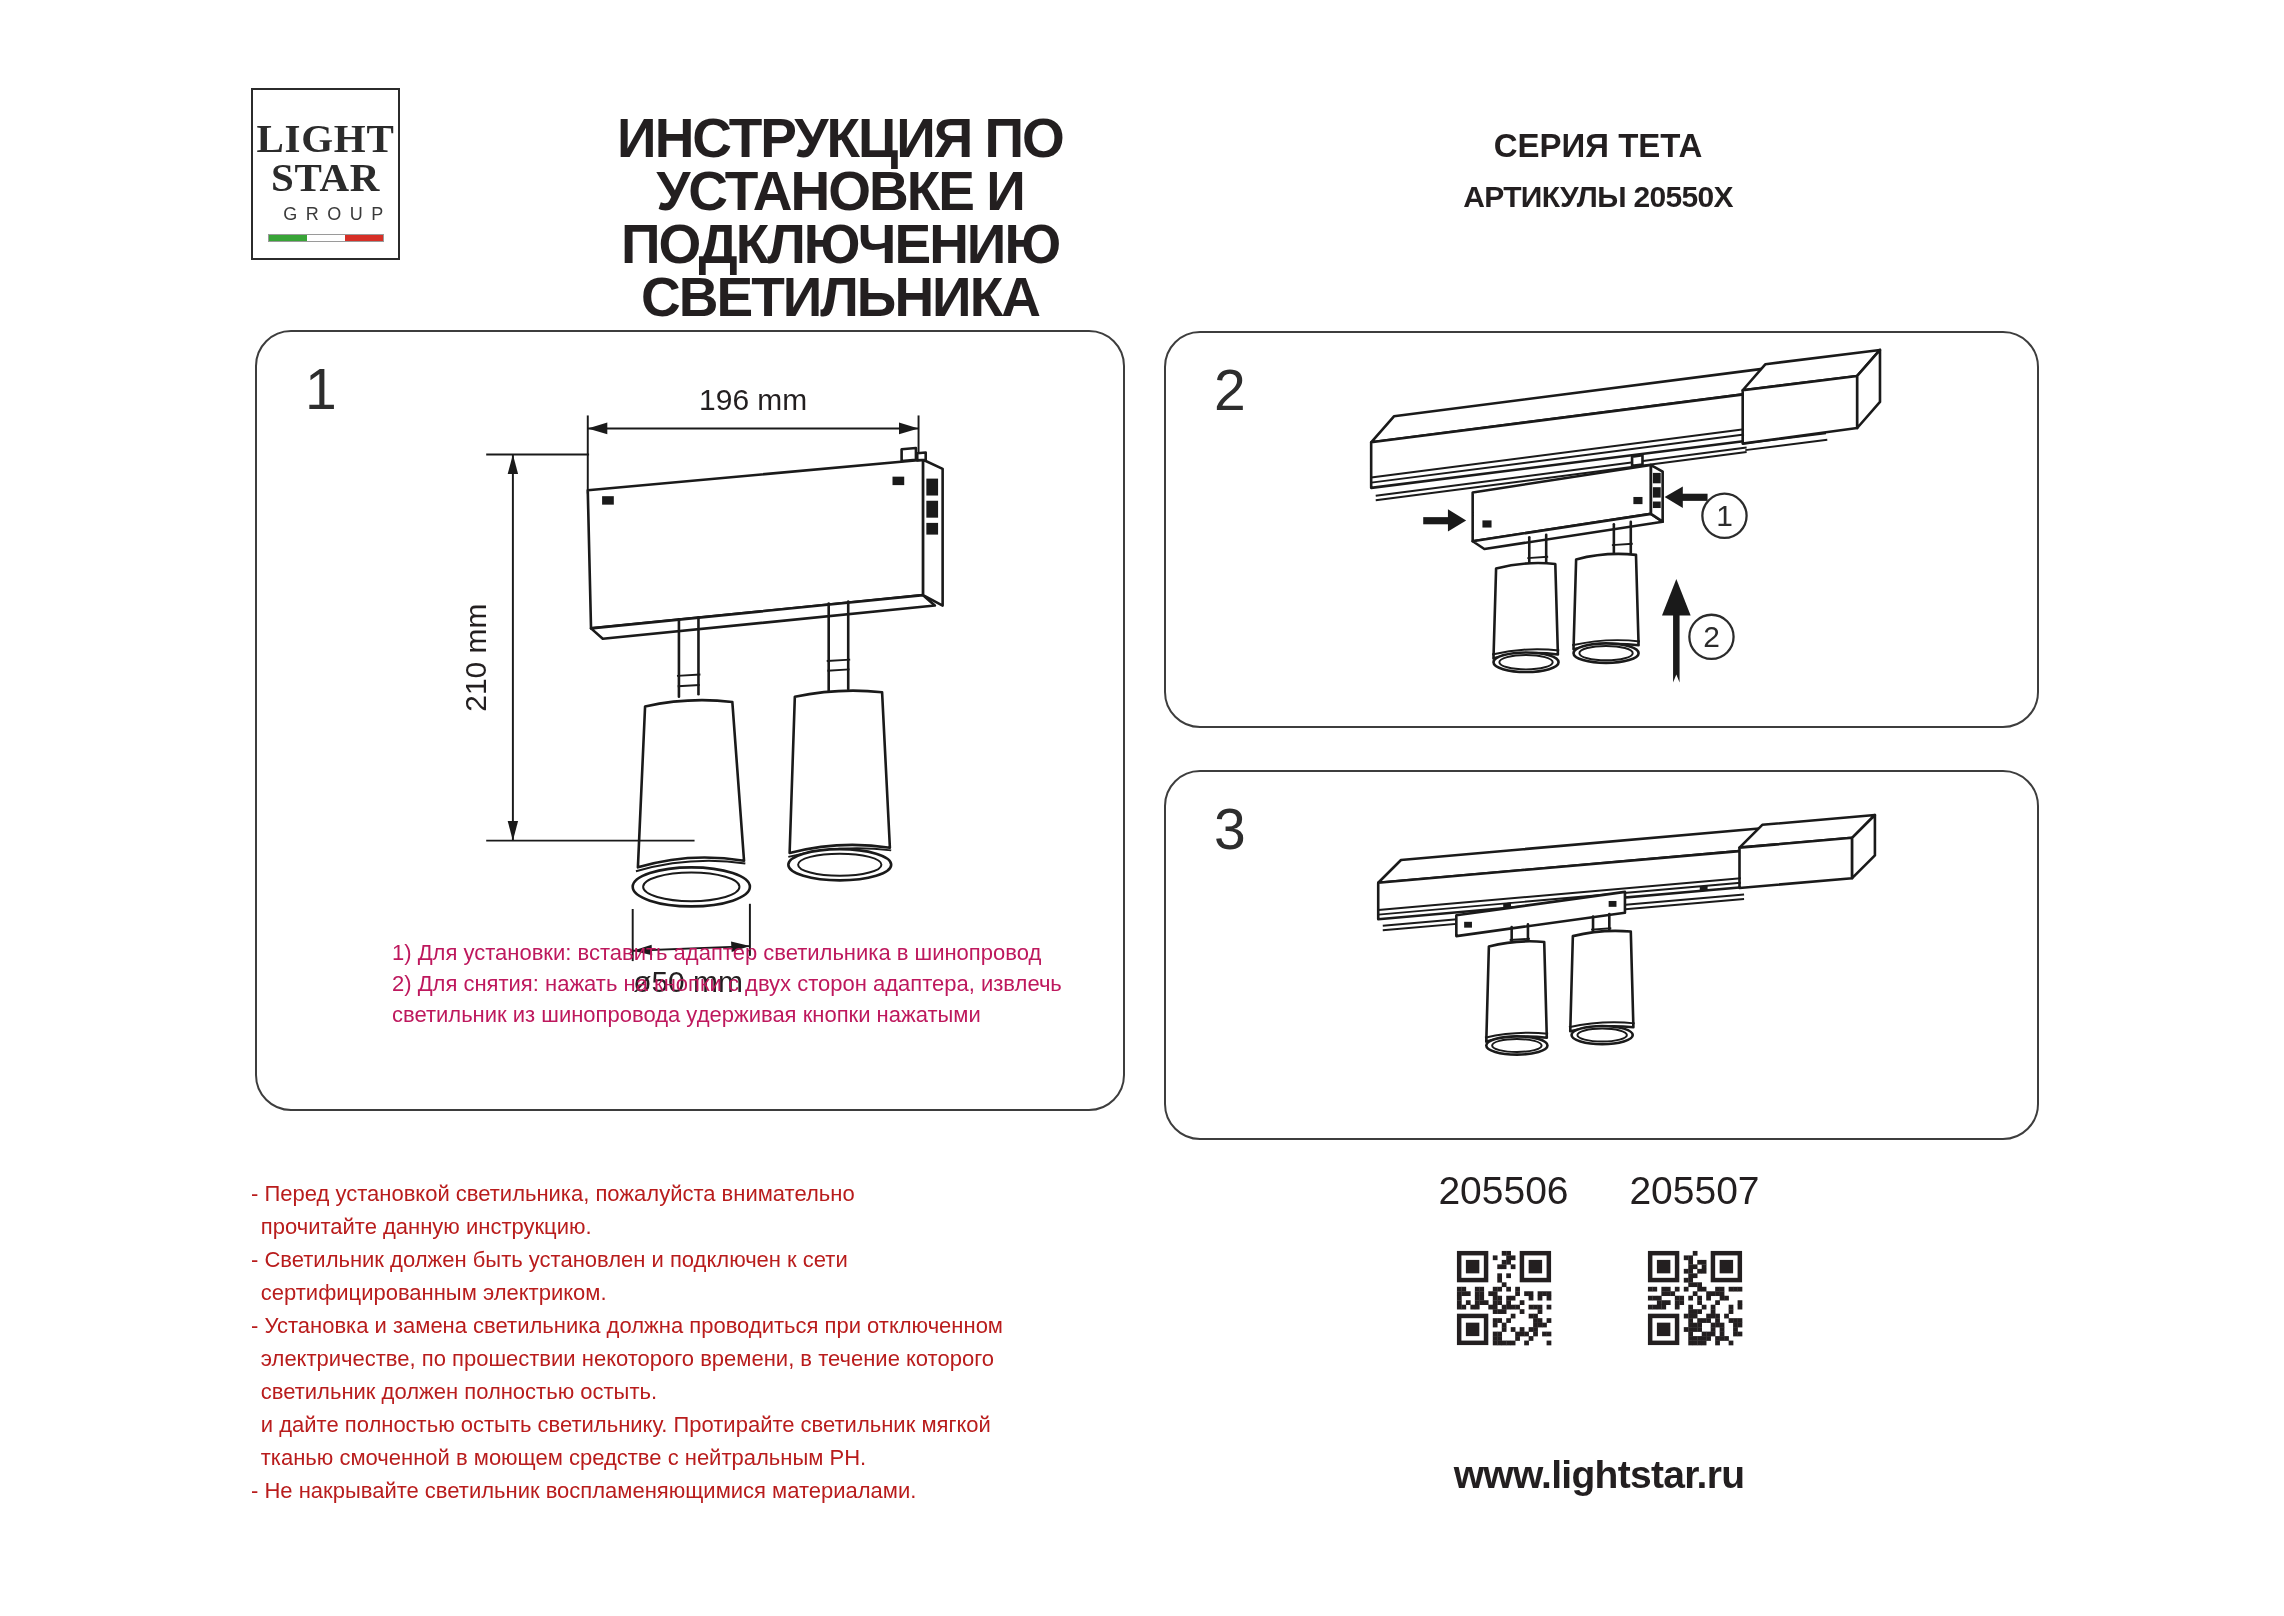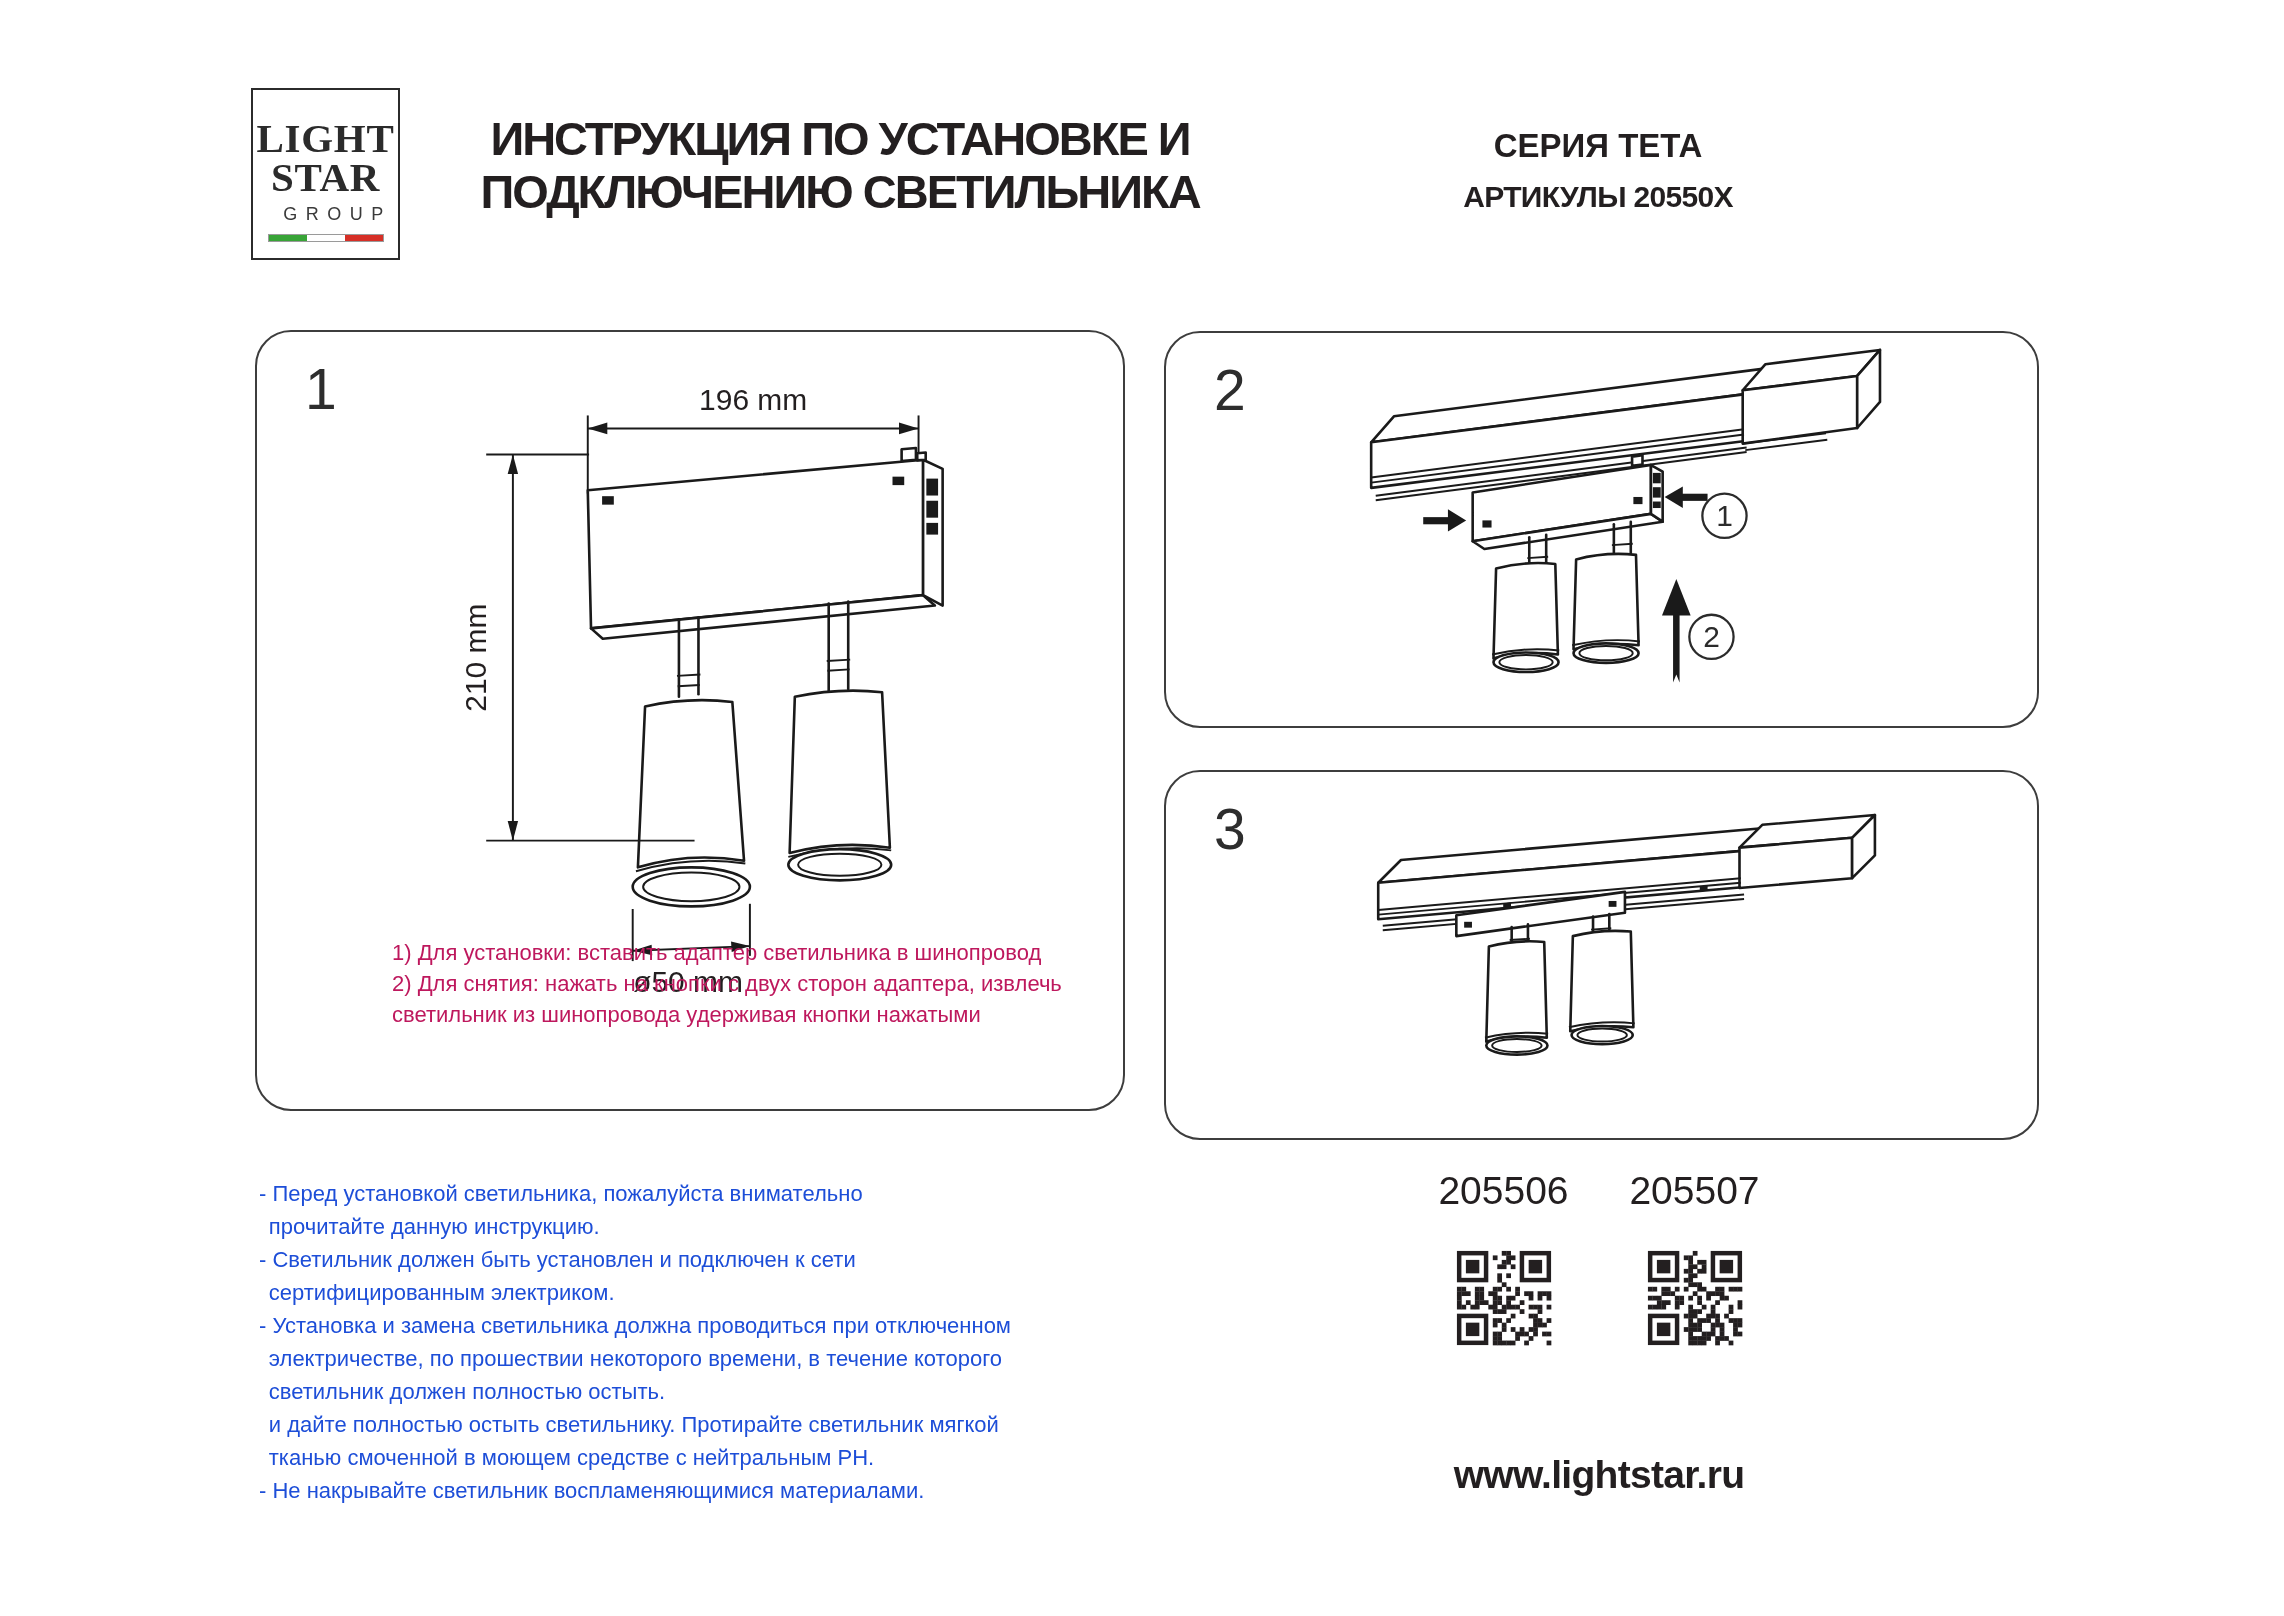--- a/index.html
+++ b/index.html
@@ -9,21 +9,21 @@
 
   
   .logo-box{left:251px;top:88px;width:145px;height:168px;border:2px solid #2b2b2b;text-align:center;}
   .logo-word{font-family:"Liberation Serif",serif;font-weight:bold;font-size:41px;line-height:39px;letter-spacing:0.7px;color:#2b2b2b;}
   .logo-word.first{margin-top:29px;}
   .logo-group{font-size:18px;letter-spacing:8.5px;padding-left:24px;margin-top:6.5px;color:#3a3a3a;}
   .logo-flag{display:flex;width:116px;height:8.5px;margin:9px auto 0;border:0.7px solid #9a9a9a;box-sizing:border-box;}
   .logo-flag span{flex:1;}
 
   .main-title{left:456px;top:112px;width:768px;text-align:center;
-              font-weight:bold;font-size:47px;line-height:53px;letter-spacing:-2px;}
+              font-weight:bold;font-size:55px;line-height:53px;letter-spacing:-2px;}
   .right-head{left:1367px;top:128px;width:462px;text-align:center;}
   .series{font-weight:bold;font-size:33px;line-height:36px;}
   .articles-title{font-weight:bold;font-size:30px;line-height:46px;margin-top:10.4px;letter-spacing:-0.7px;}
 
   
   .panel{border:2px solid #3d3d3d;border-radius:36px;background:#fff;}
   .p1{left:255px;top:330px;width:866px;height:777px;}
   .p2{left:1164px;top:331px;width:871px;height:393px;}
   .p3{left:1164px;top:770px;width:871px;height:366px;}
   .step-num{position:absolute;left:48px;top:29px;font-size:57px;line-height:57px;font-weight:400;color:#2d2d2d;}
@@ -36,21 +36,21 @@
   .ln{fill:none;stroke:#1a1a1a;stroke-width:4;stroke-linejoin:round;stroke-linecap:round;}
   .tn{fill:none;stroke:#1a1a1a;stroke-width:3;stroke-linejoin:round;}
   .dim{fill:none;stroke:#1a1a1a;stroke-width:3;}
   .ah{fill:#1a1a1a;stroke:none;}
   .dk{fill:#1a1a1a;stroke:none;}
   .dtx{font-family:"Liberation Sans",sans-serif;font-size:46px;fill:#231f20;}
   .ctx{font-family:"Liberation Sans",sans-serif;font-size:46px;fill:#2b2b2b;}
   .ccl{fill:none;stroke:#2b2b2b;stroke-width:3.5;}
 
   
-  .safety{left:251px;top:1177px;width:925px;font-size:22px;line-height:33px;color:#1d4ed8;margin-left:8px;}
+  .safety{left:251px;top:1177px;width:925px;font-size:22px;line-height:33px;color:#b91c1c;}
   .safety .indent{padding-left:9.8px;}
 
   .article-label{top:1169px;width:195px;text-align:center;font-weight:normal;font-size:39px;}
   .a1{left:1406px;} .a2{left:1597px;}
   .qr{width:130px;height:130px;}
   .qr1{left:1439px;top:1233px;} .qr2{left:1630px;top:1233px;}
   .website{left:1371px;top:1453px;width:456px;text-align:center;font-weight:bold;font-size:39px;letter-spacing:-0.7px;}
 </style>
 </head>
 <body>

